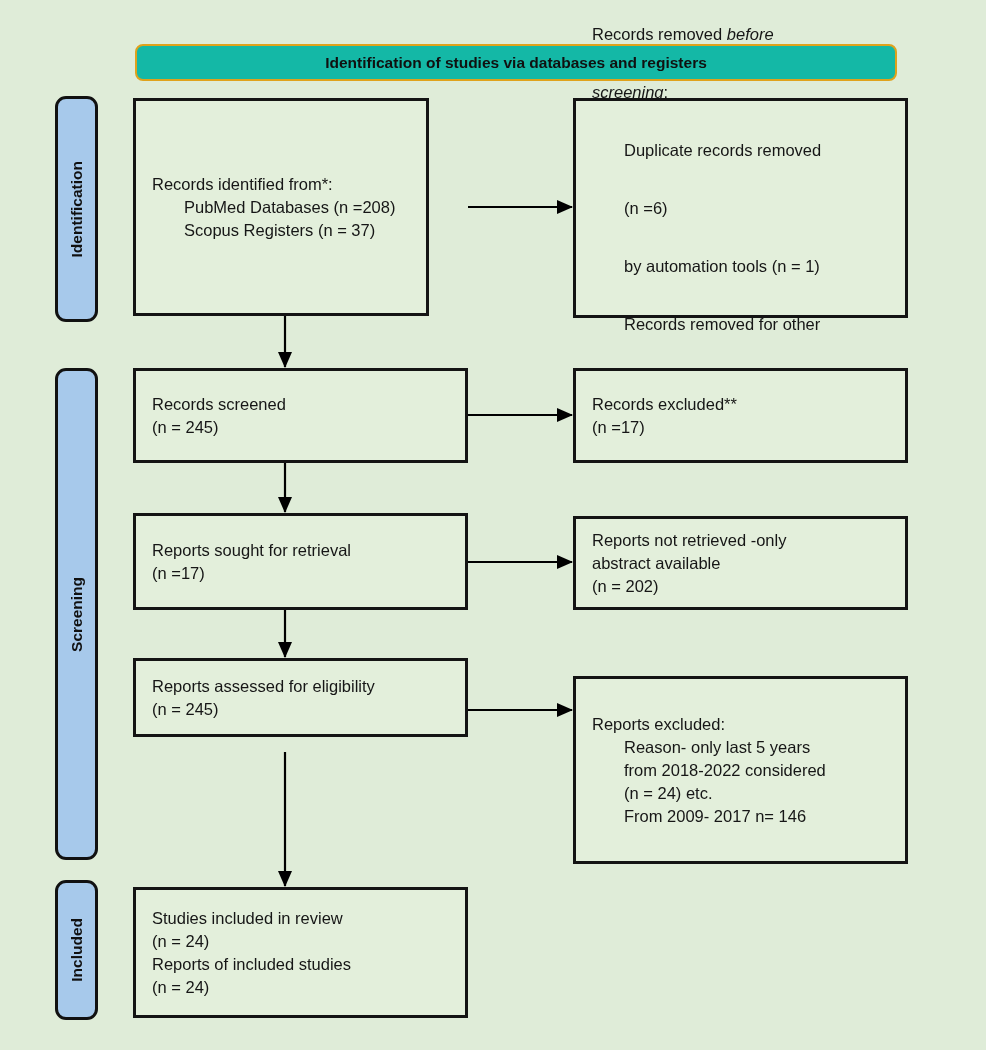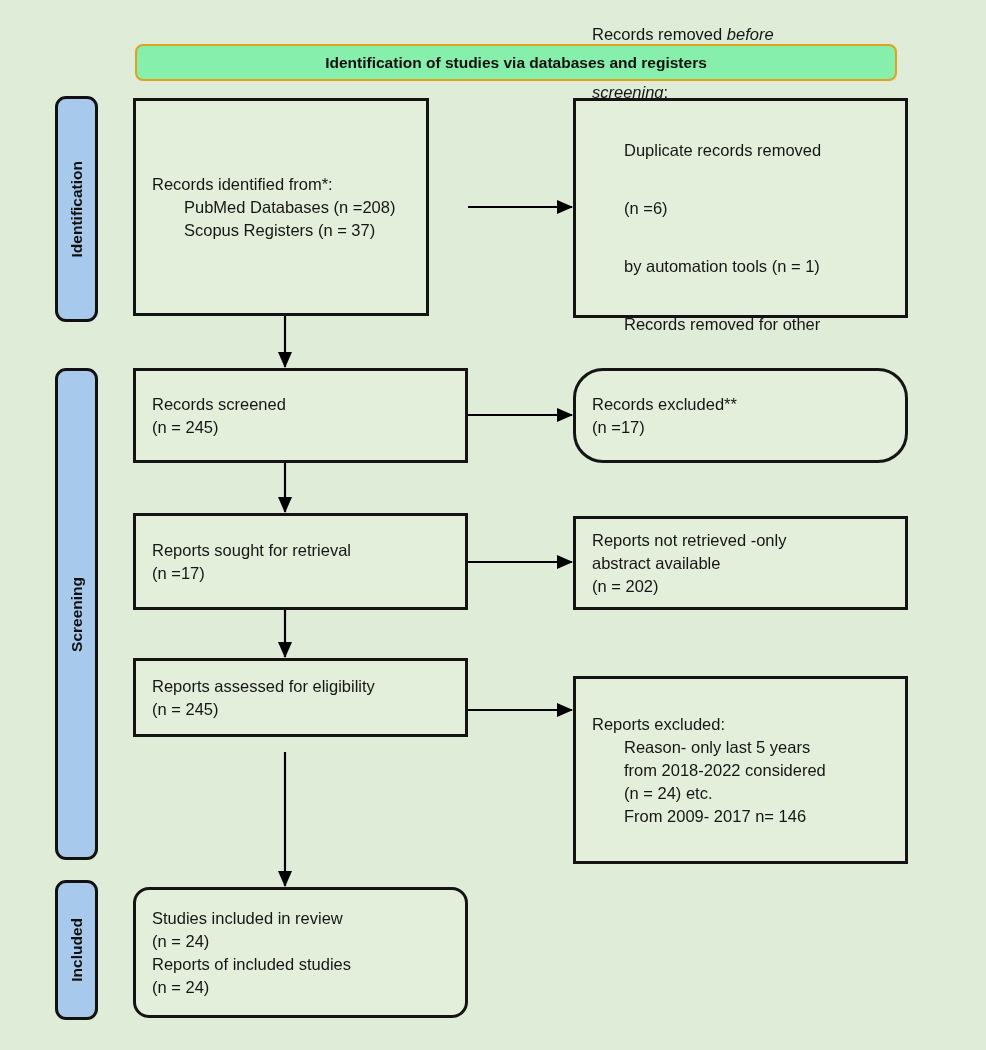--- a/index.html
+++ b/index.html
@@ -6,21 +6,21 @@
   .canvas {
     position:relative;
     width:986px; height:1050px;
     background:#dfecd8;
     font-family:"Liberation Sans", sans-serif;
     overflow:hidden;
   }
   .banner {
     position:absolute;
     left:135px; top:44px; width:758px; height:33px;
-    background:#86efac;
+    background:#14b8a6;
     border:2px solid #dfa21c;
     border-radius:8px;
     display:flex; align-items:center; justify-content:center;
     font-weight:bold; font-size:15.5px; color:#101010;
   }
   .stage {
     position:absolute;
     left:55px; width:43px;
     background:#a7c9eb;
     border:3px solid #111;
@@ -53,24 +53,24 @@
   svg.arrows {
     position:absolute; left:0; top:0;
     width:986px; height:1050px;
     pointer-events:none;
   }
   
   #box-records-identified { left:133px; top:98px;  width:296px; height:218px; }
   #box-records-screened   { left:133px; top:368px; width:335px; height:95px;  }
   #box-reports-sought     { left:133px; top:513px; width:335px; height:97px;  }
   #box-reports-assessed   { left:133px; top:658px; width:335px; height:79px;  }
-  #box-studies-included   { left:133px; top:887px; width:335px; height:131px;border-radius:16px; }
+  #box-studies-included   { left:133px; top:887px; width:335px; height:131px; }
   
   #box-records-removed      { left:573px; top:98px;  width:335px; height:220px;gap:35px; }
-  #box-records-excluded     { left:573px; top:368px; width:335px; height:95px;border-radius:30px;  }
+  #box-records-excluded     { left:573px; top:368px; width:335px; height:95px;  }
   #box-reports-not-retrieved{ left:573px; top:516px; width:335px; height:94px;  }
   #box-reports-excluded     { left:573px; top:676px; width:335px; height:188px; }
   
   #stage-identification { top:96px;  height:226px; }
   #stage-screening      { top:368px; height:492px; }
   #stage-included       { top:880px; height:140px; }
 </style>
 </head>
 <body>
 

